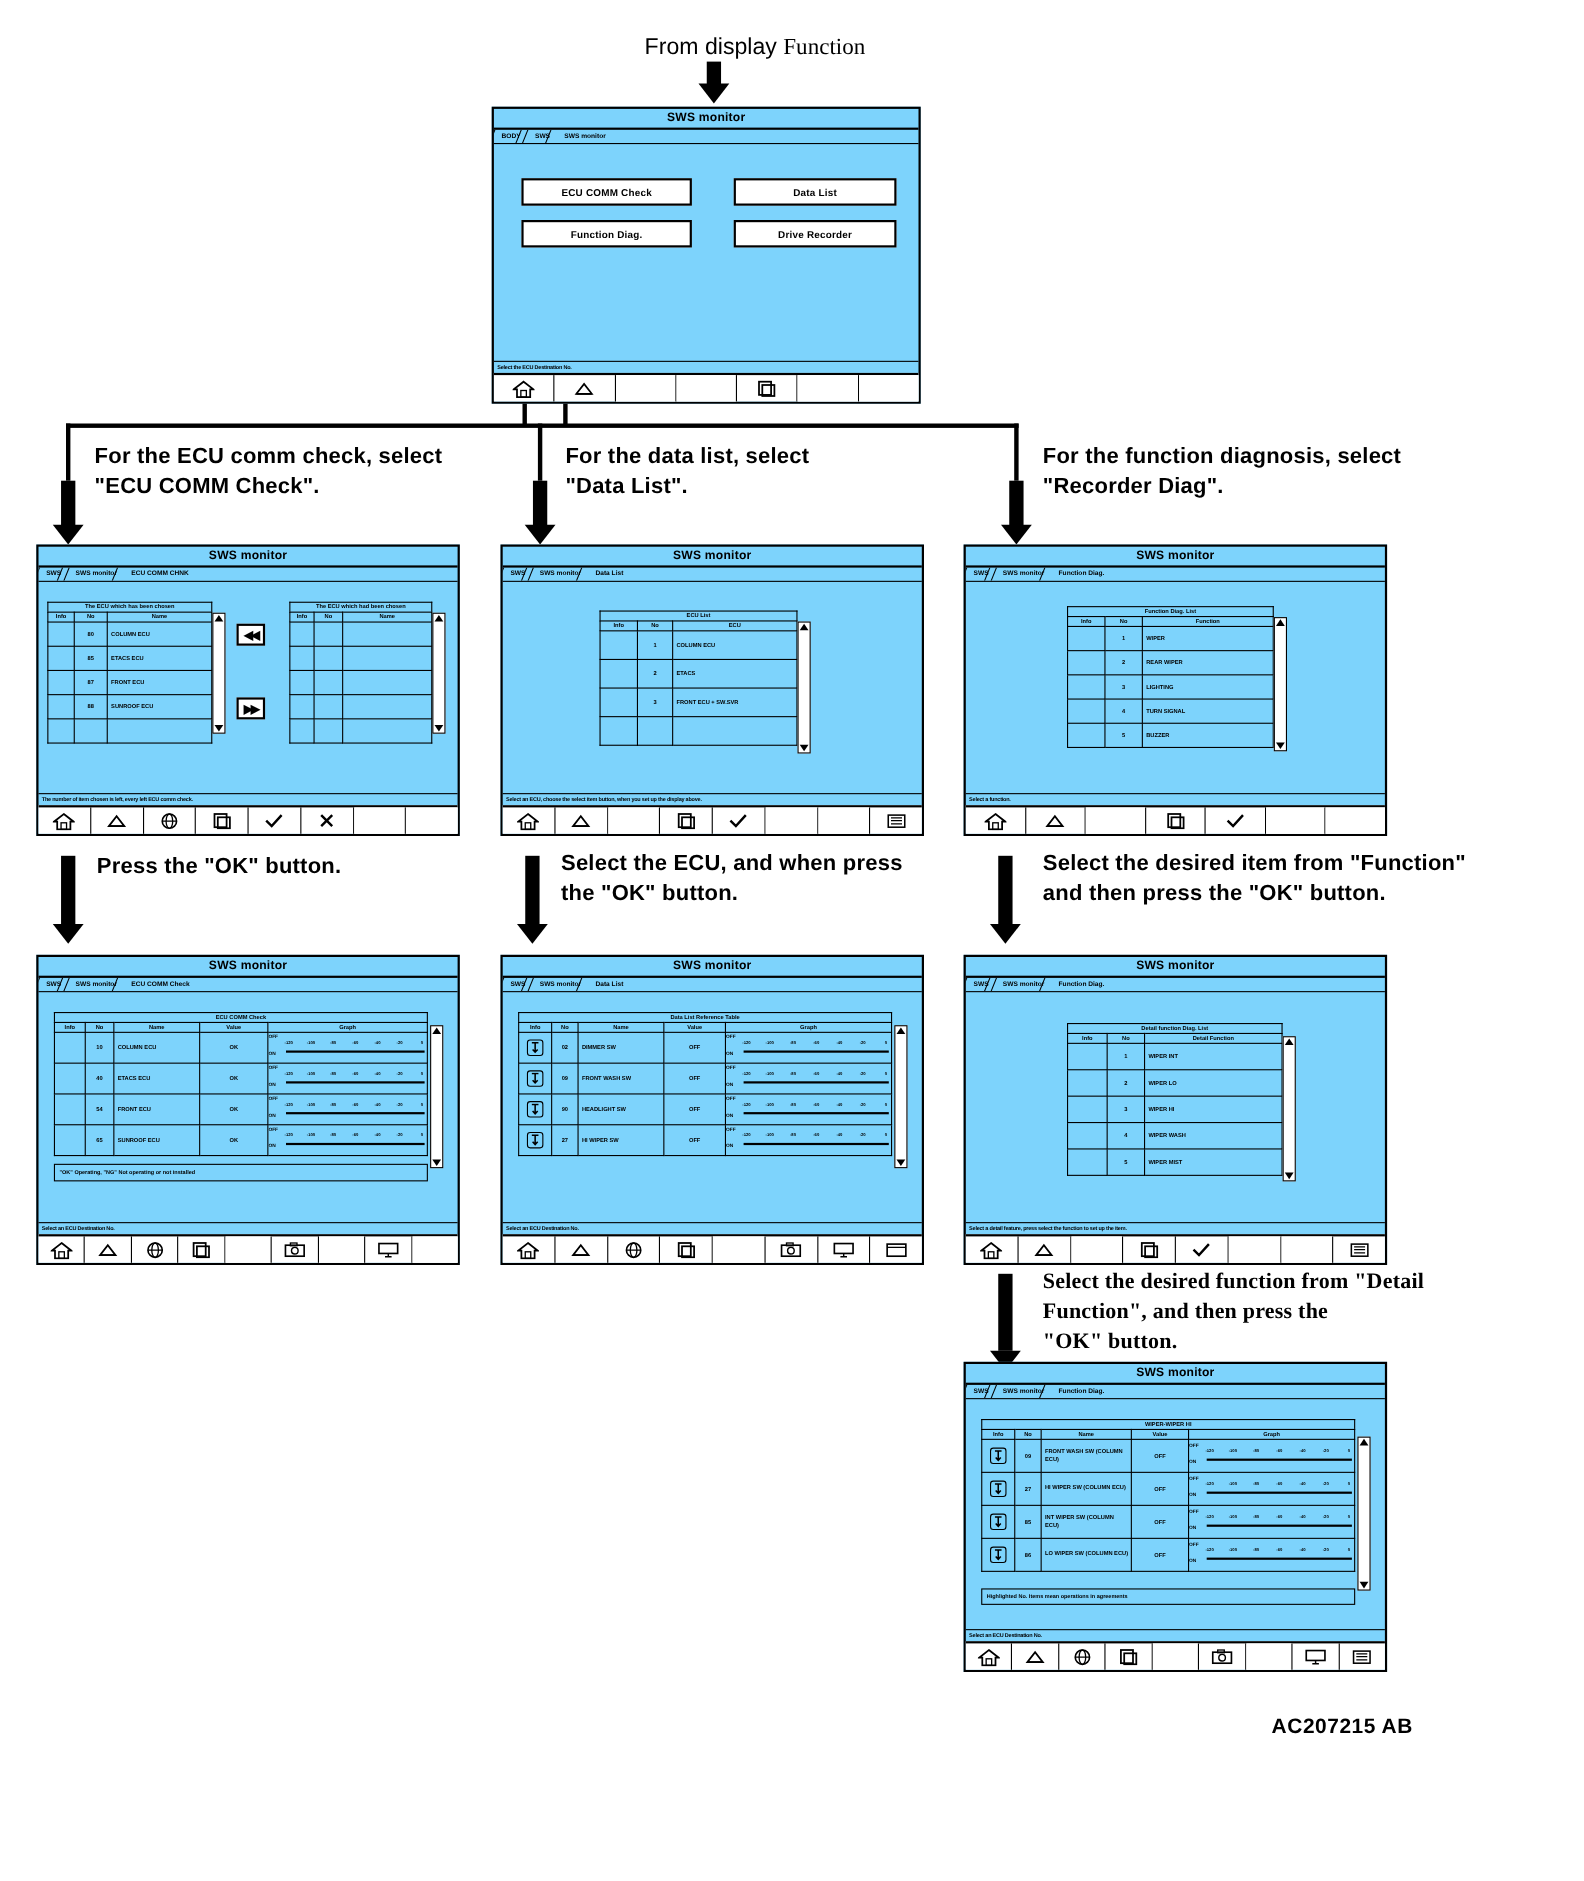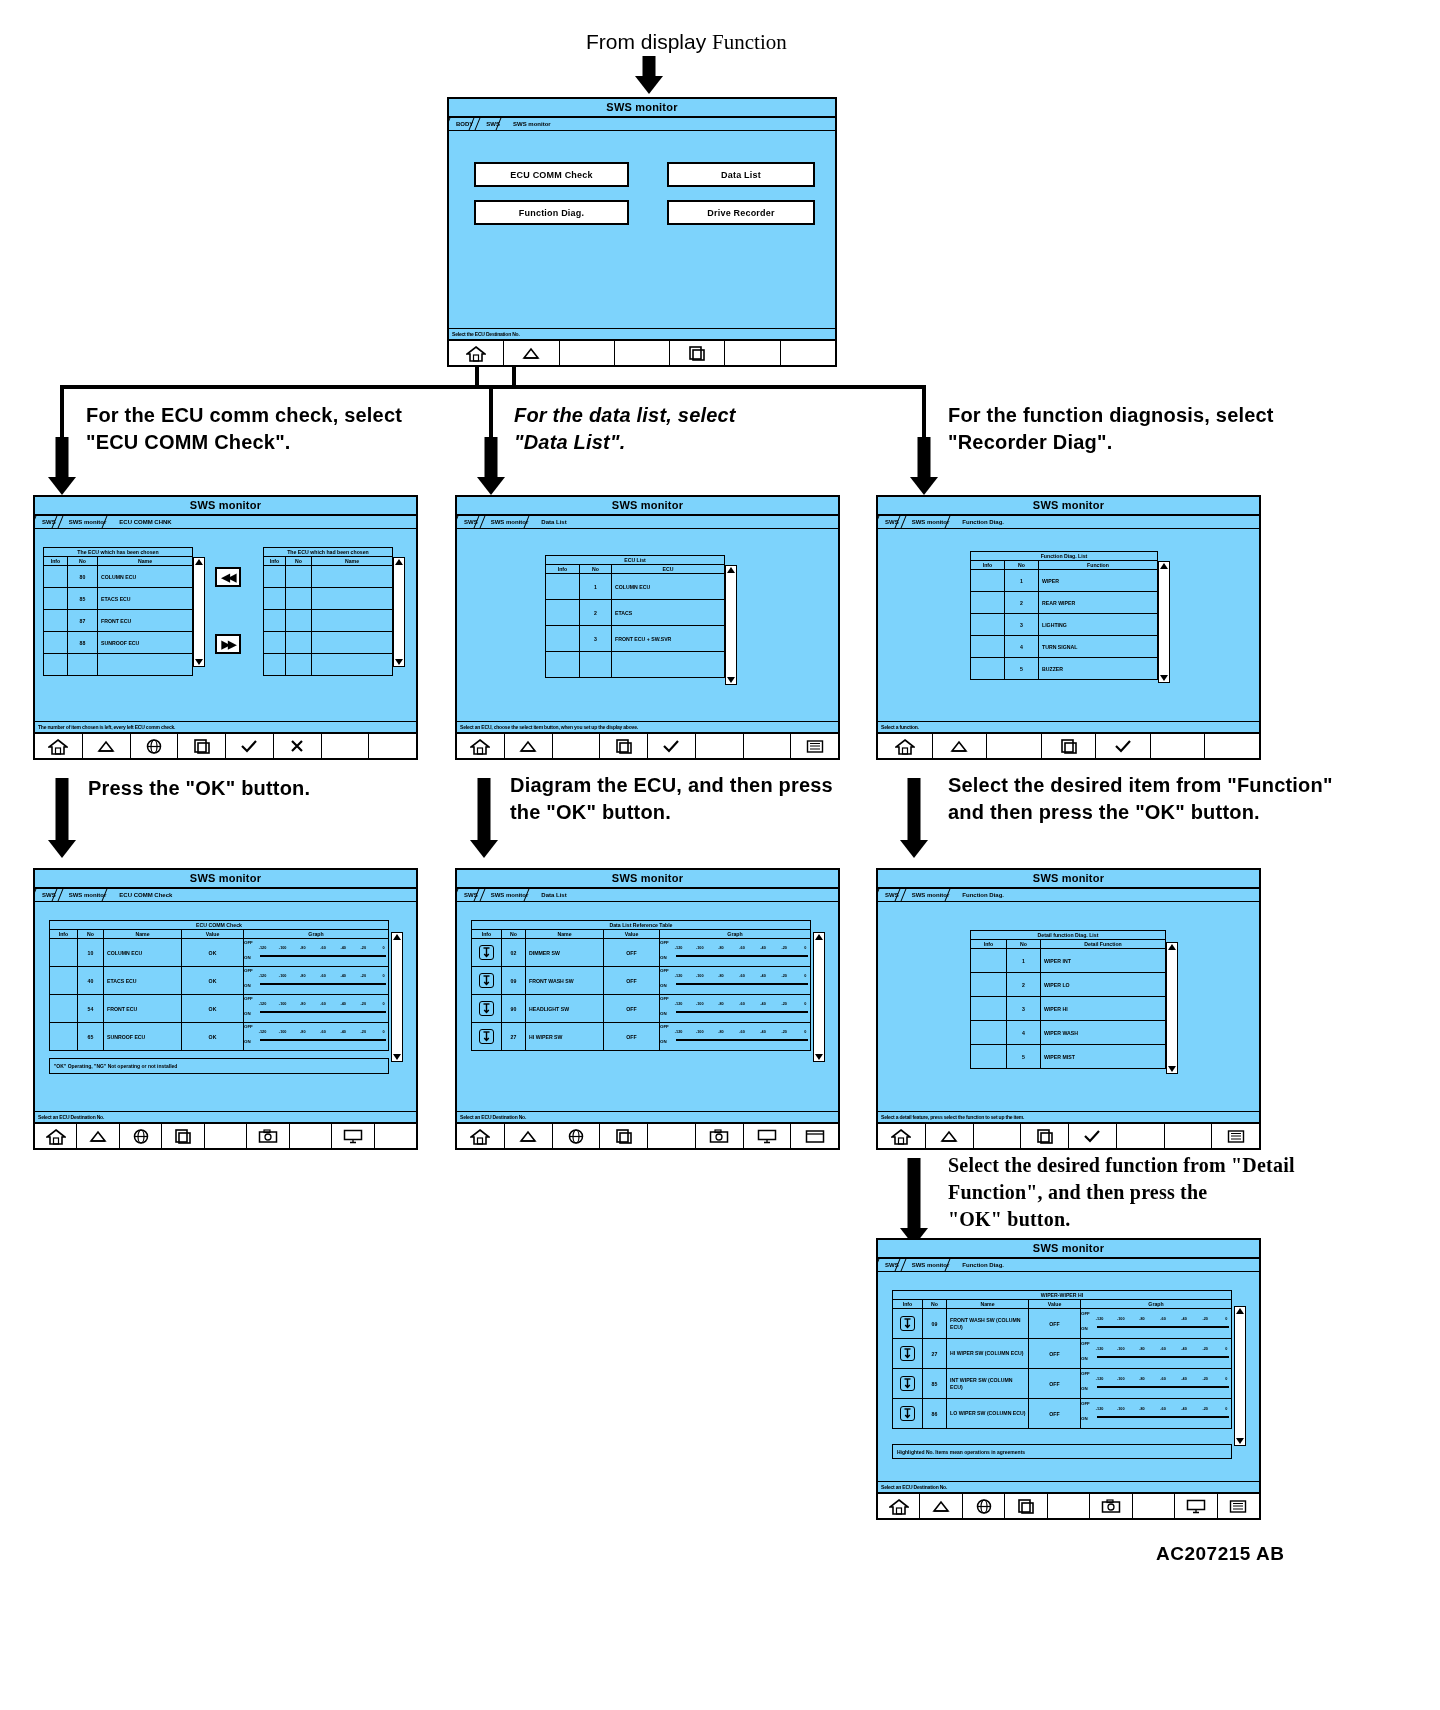--- a/index.html
+++ b/index.html
@@ -13,21 +13,21 @@
   }
   .abs { position:absolute; }
 
   
   .caption {
     font-size:20px; font-weight:700; line-height:1.35;
     letter-spacing:.2px; color:#000;
   }
   .top-label { font-size:21px; font-weight:400; }
   .top-label .serif { font-family:"Liberation Serif", serif; }
-  .figcode { font-size:19px; font-weight:700; letter-spacing:.5px; }
+  .figcode { font-size:19px; font-weight:700; letter-spacing:.5px;margin-top:16px; }
 
   
   .arrow-v { position:absolute; }
   .arrow-v .shaft { position:absolute; left:50%; transform:translateX(-50%); background:#000; width:13px; top:0; }
   .arrow-v .head {
     position:absolute; left:50%; transform:translateX(-50%); bottom:0;
     width:0; height:0; border-left:14px solid transparent; border-right:14px solid transparent;
     border-top:18px solid #000;
   }
   .line-h { position:absolute; background:#000; height:4px; }
@@ -200,21 +200,21 @@
 </div>
 
 <div class="line-v" style="left:922px; top:385px; height:52px;"></div>
 <div class="arrow-v" style="left:910px; top:437px; width:28px; height:58px;">
   <div class="shaft" style="height:42px;"></div>
     <div class="head"></div>
 </div>
 
 <div class="abs caption" style="left:86px; top:402px; width:330px; white-space:pre-line;">For the ECU comm check, select
 "ECU COMM Check".</div>
-<div class="abs caption" style="left:514px; top:402px; width:330px; white-space:pre-line;font-style:italic;">For the data list, select
+<div class="abs caption" style="left:514px; top:402px; width:330px; white-space:pre-line;">For the data list, select
 "Data List".</div>
 <div class="abs caption" style="left:948px; top:402px; width:360px; white-space:pre-line;">For the function diagnosis, select
 "Recorder Diag".</div>
 
 <div class="win" style="left:33px; top:495px; width:385px; height:265px;">
   <div class="win-title">SWS monitor</div>
   <div class="crumbs">
     <div class="crumb tab">SWS</div>
     <div class="crumb tab">SWS monitor</div>
     <div class="crumb">ECU COMM CHNK</div>
@@ -520,21 +520,21 @@
 <div class="arrow-v" style="left:48px; top:778px; width:28px; height:80px;">
   <div class="shaft" style="height:62px;"></div>
     <div class="head"></div>
 </div>
 <div class="abs caption" style="left:88px; top:775px; width:300px;">Press the "OK" button.</div>
 
 <div class="arrow-v" style="left:470px; top:778px; width:28px; height:80px;">
   <div class="shaft" style="height:62px;"></div>
     <div class="head"></div>
 </div>
-<div class="abs caption" style="left:510px; top:772px; width:330px; white-space:pre-line;">Diagram the ECU, and then press
+<div class="abs caption" style="left:510px; top:772px; width:330px; white-space:pre-line;">Select the ECU, and when press
 the "OK" button.</div>
 
 <div class="arrow-v" style="left:900px; top:778px; width:28px; height:80px;">
   <div class="shaft" style="height:62px;"></div>
     <div class="head"></div>
 </div>
 <div class="abs caption" style="left:948px; top:772px; width:400px; white-space:pre-line;">Select the desired item from "Function"
 and then press the "OK" button.</div>
 
 <div class="win" style="left:33px; top:868px; width:385px; height:282px;">

